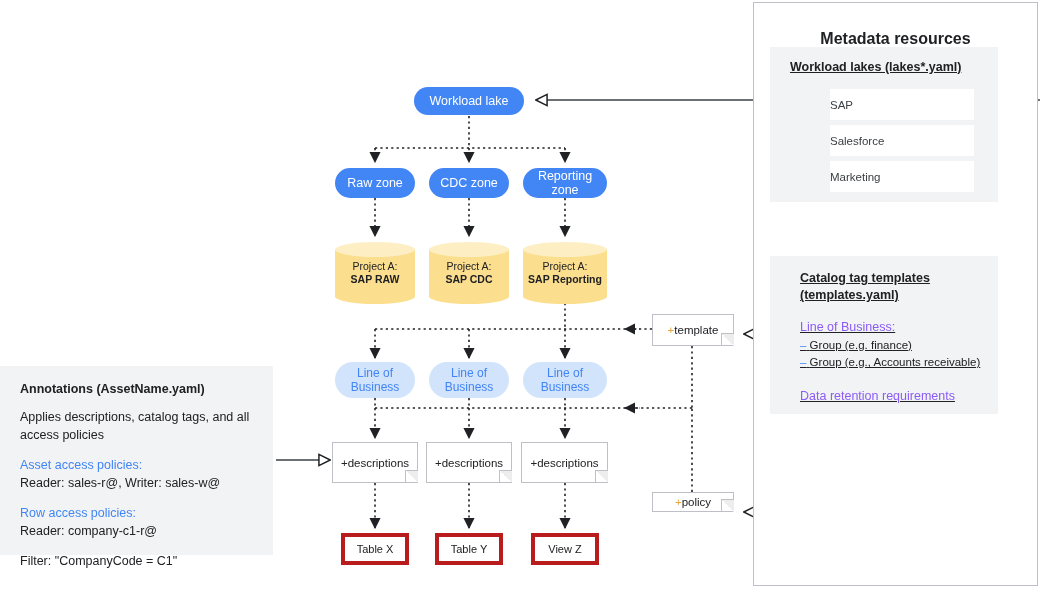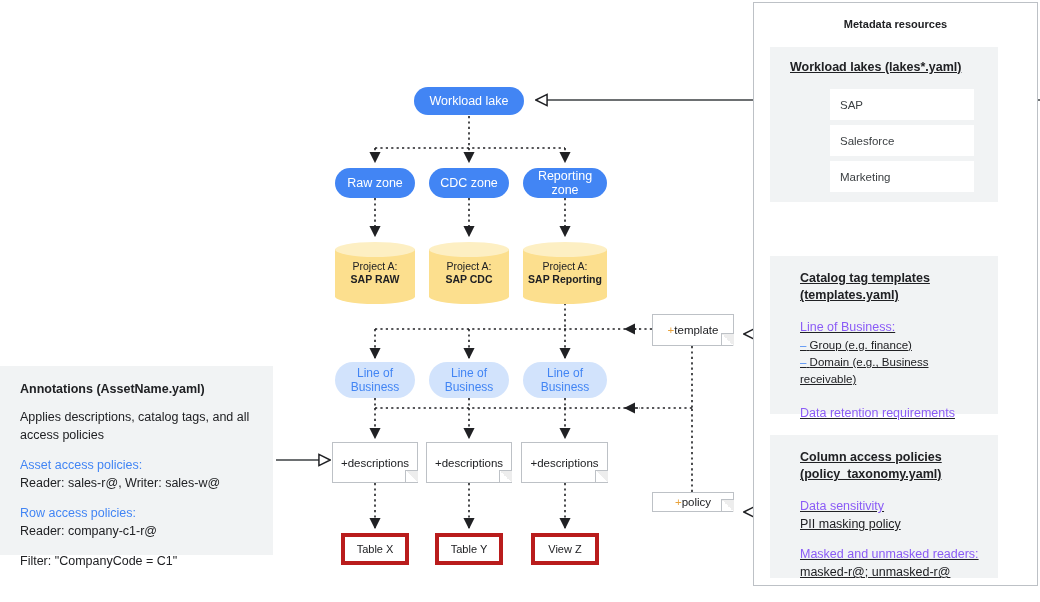--- a/index.html
+++ b/index.html
@@ -65,35 +65,35 @@
     display: flex; align-items: center; justify-content: center;
     font-size: 11px; color: #202124;
   }
 
   
   .outer-panel {
     position: absolute; border: 1px solid #BDC1C6; background: #ffffff;
   }
   .panel-title {
     position: absolute; width: 100%; text-align: center;
-    font-size: 11px; font-weight: 700; color: #202124;
+    font-size: 16px; font-weight: 700; color: #202124; margin-top: 12px;
   }
   .gray-card { position: absolute; background: #F1F3F4; text-decoration: underline; }
   .gray-card h3 {
     font-size: 12.5px; font-weight: 700; color: #202124; line-height: 17px;
   }
   .gray-card .blue { color: #8b5cf6; font-size: 12.5px; line-height: 18px; }
   .gray-card .plain { color: #202124; font-size: 12.5px; line-height: 18px; }
   .gray-card ul { list-style: none; }
   .gray-card li { font-size: 11.5px; color: #202124; line-height: 17px; }
   .gray-card li .dash { color: #4285F4; }
 
   .lake-item {
     background: #ffffff; font-size: 11.5px; color: #3C4043;
-    display: flex; align-items: center; padding-left: 10px;
+    display: flex; align-items: center; 
   }
 
   
   .annot { position: absolute; background: #F1F3F4; }
   .annot h3 { font-size: 12.5px; font-weight: 700; line-height: 18px; }
   .annot p { font-size: 12.5px; line-height: 18px; color: #202124; }
   .annot .blue { color: #4285F4; }
 </style>
 </head>
 <body>
@@ -272,29 +272,21 @@
       <h3>Catalog tag templates</h3>
       <h3>(templates.yaml)</h3>
       <div class="blue" style="margin-top:14px;">Line of Business:</div>
       <ul style="margin-top:1px;">
         <li>
           <span class="dash">–</span>
           <span>Group (e.g. finance)</span>
         </li>
         <li>
           <span class="dash">–</span>
-          <span>Domain (e.g., Business receivable)</span>
+          <span>Group (e.g., Accounts receivable)</span>
         </li>
       </ul>
       <div class="blue" style="margin-top:16px;">Data retention requirements</div>
     </div>
 
-    <div class="gray-card" style="left:16px;top:432px;width:228px;height:143px;padding:14px 12px 0 30px;">
-      <h3>Column access policies</h3>
-      <h3>(policy_taxonomy.yaml)</h3>
-      <div class="blue" style="margin-top:14px;">Data sensitivity</div>
-      <div class="plain">PII masking policy</div>
-      <div class="blue" style="margin-top:12px;">Masked and unmasked readers:</div>
-      <div class="plain">masked-r@; unmasked-r@</div>
-    </div>
 
   </div>
 </div>
 
 </body></html>

